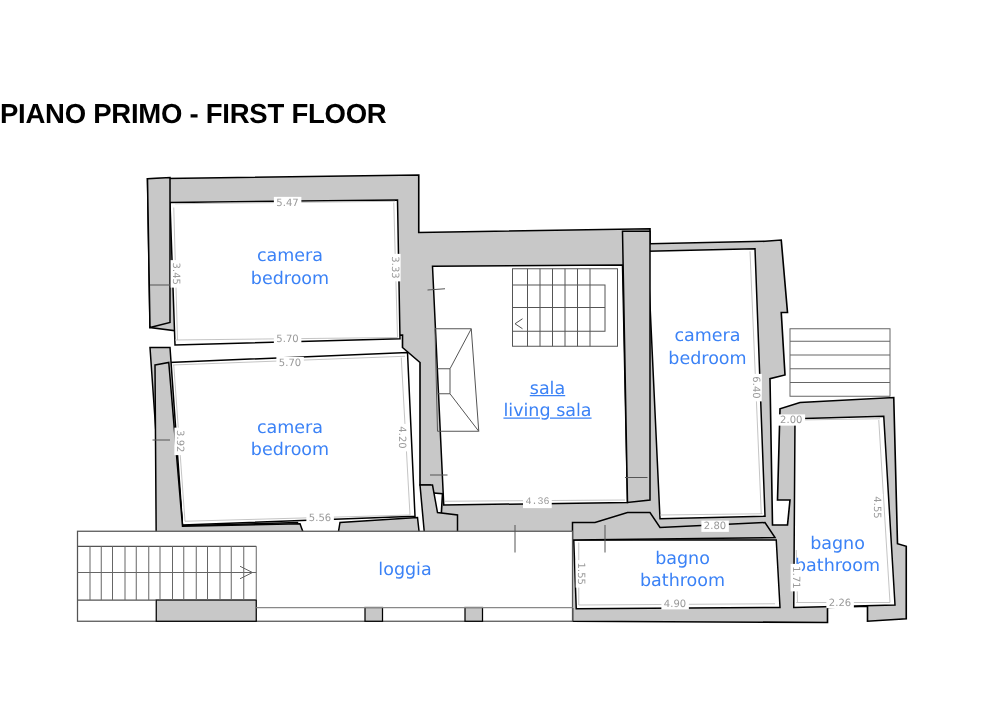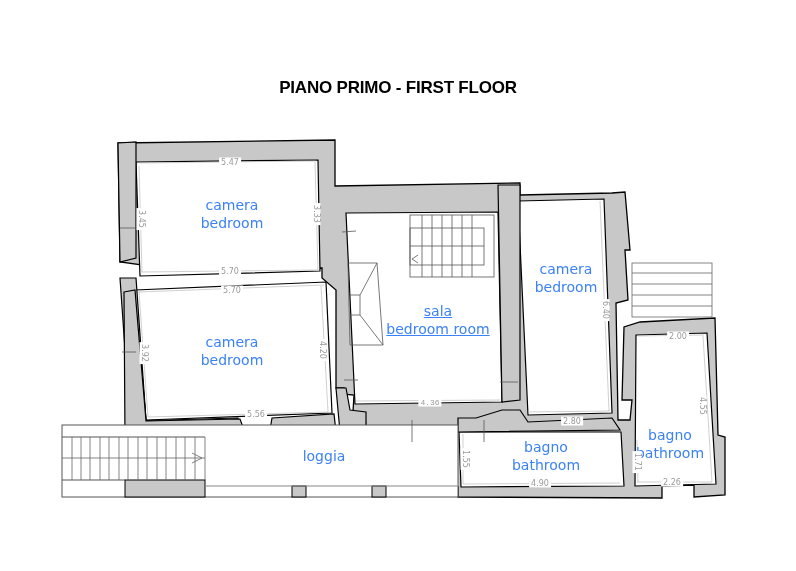--- a/index.html
+++ b/index.html
@@ -1,17 +1,17 @@
 <!DOCTYPE html>
 <html><head>
 <meta charset="utf-8">
 <style>
   html, body { margin:0; padding:0; background:#ffffff; }
   body { width:796px; height:571px; position:relative; overflow:hidden; font-family:"DejaVu Sans", sans-serif; }
-  .title { position:absolute; left:0; width:796px; top:78px; text-align:center; font-family:"Liberation Sans", sans-serif; font-weight:bold; font-size:17px; color:#000; letter-spacing:-0.2px; }
+  .title { position:absolute; left:0; width:796px; top:78px; text-align:left; font-family:"Liberation Sans", sans-serif; font-weight:bold; font-size:22px; color:#000; letter-spacing:-0.2px; }
   svg.plan { position:absolute; left:0; top:0; }
   .room-label { position:absolute; text-align:center; font-family:"DejaVu Sans", sans-serif; font-size:14px; line-height:18px; color:#3b82f6; white-space:nowrap; transform:translateX(-50%); }
   .dim { position:absolute; font-family:"DejaVu Sans", sans-serif; font-size:8px; color:#9a9a9a; background:#fff; padding:0 2px; line-height:9px; transform:translate(-50%,-50%); }
   .dim.v { transform:translate(-50%,-50%) rotate(90deg); }
 </style>
 </head>
 <body>
 
 <div class="title">PIANO PRIMO - FIRST FLOOR</div>
 
@@ -132,21 +132,21 @@
 <div class="room-label" style="left:232px; top:196px;">
   <div>camera</div>
   <div>bedroom</div>
 </div>
 <div class="room-label" style="left:232px; top:333px;">
   <div>camera</div>
   <div>bedroom</div>
 </div>
 <div class="room-label" style="left:438px; top:302px;text-decoration:underline;">
   <div>sala</div>
-  <div>bedroom room</div>
+  <div>living sala</div>
 </div>
 <div class="room-label" style="left:566px; top:260px;">
   <div>camera</div>
   <div>bedroom</div>
 </div>
 <div class="room-label" style="left:546px; top:438px;">
   <div>bagno</div>
   <div>bathroom</div>
 </div>
 <div class="room-label" style="left:670px; top:426px;">
@@ -168,16 +168,16 @@
 <div class="dim v" style="left:144px; top:353px;">3.92</div>
 
 <div class="dim" style="left:430px; top:402px;font-family:Liberation Mono, monospace;">4.36</div>
 
 <div class="dim v" style="left:605px; top:310px;">6.40</div>
 <div class="dim" style="left:572px; top:421px;">2.80</div>
 
 <div class="dim v" style="left:465px; top:459px;">1.55</div>
 <div class="dim" style="left:540px; top:483px;text-align:center;">4.90</div>
 
-<div class="dim" style="left:678px; top:336px;">2.00</div>
+<div class="dim" style="left:633px; top:336px;">2.00</div>
 <div class="dim v" style="left:702px; top:406px;">4.55</div>
 <div class="dim" style="left:672px; top:482px;">2.26</div>
 <div class="dim v" style="left:637px; top:462px;">1.71</div>
 
 </body></html>

